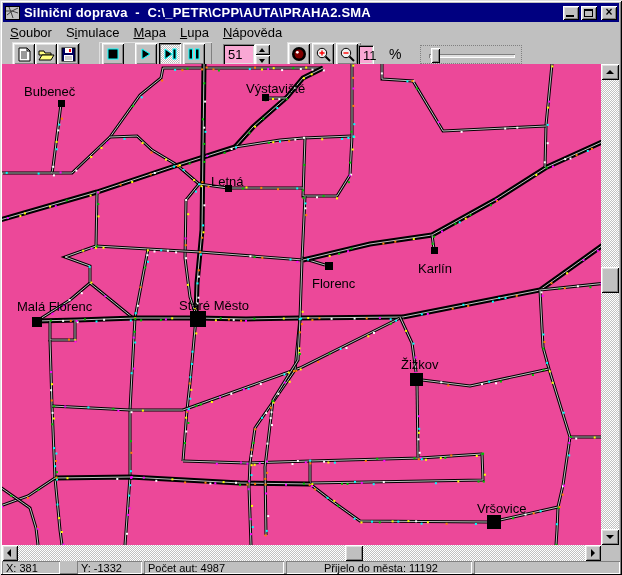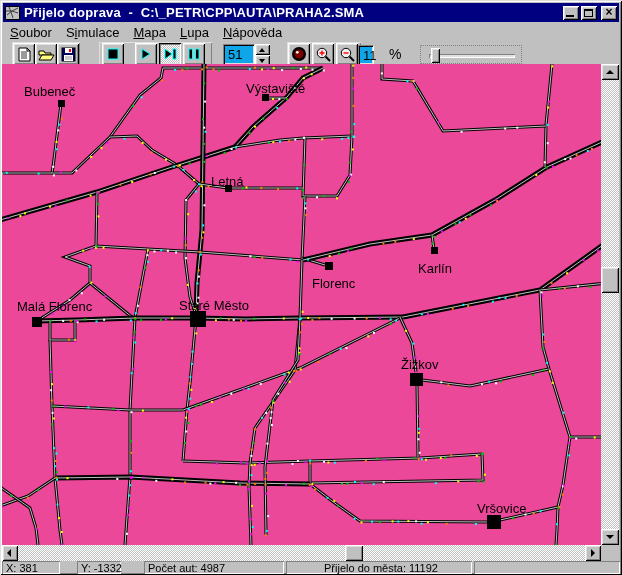--- a/index.html
+++ b/index.html
@@ -31,21 +31,21 @@
   .toolbar{position:absolute;left:3px;top:42px;width:616px;height:26px;}
   .tool-panel{position:absolute;background:#c0c0c0;
     box-shadow:inset 1px 1px #dfdfdf,inset -1px -1px #808080;}
   .tbtn{position:absolute;top:1px;width:22px;height:22px;background:#c0c0c0;
     box-shadow:inset 1px 1px #fff,inset -1px -1px #000,inset 2px 2px #dfdfdf,inset -2px -2px #808080;
     display:flex;align-items:center;justify-content:center;}
   .tbtn.pressed{
     box-shadow:inset 1px 1px #000,inset -1px -1px #fff,inset 2px 2px #808080,inset -2px -2px #dfdfdf;
     background-image:conic-gradient(#fff 25%,#c0c0c0 0 50%,#fff 0 75%,#c0c0c0 0);
     background-size:2px 2px;}
-  .edit{position:absolute;background:#0ea5e9;border:1px solid;border-color:#808080 #fff #fff #808080;
+  .edit{position:absolute;background:#f9a8d4;border:1px solid;border-color:#808080 #fff #fff #808080;
     box-shadow:inset 1px 1px #000,inset -1px -1px #dfdfdf;padding:2px 1px 0 4px;font-size:13px;}
   .spin{position:absolute;width:15px;height:11px;background:#c0c0c0;
     box-shadow:inset 1px 1px #fff,inset -1px -1px #000,inset 2px 2px #dfdfdf,inset -2px -2px #808080;}
   .tri-up{position:absolute;left:4px;top:4px;width:0;height:0;border-left:3px solid transparent;border-right:3px solid transparent;border-bottom:4px solid #000;}
   .tri-down{position:absolute;left:4px;top:4px;width:0;height:0;border-left:3px solid transparent;border-right:3px solid transparent;border-top:4px solid #000;}
   .pct{position:absolute;left:386px;top:4px;font-size:14px;}
   .slider{position:absolute;left:417px;top:3px;width:102px;height:19px;border:1px dotted #808080;}
   .slider-channel{position:absolute;left:8px;top:8px;width:86px;height:4px;background:#dfdfdf;
     box-shadow:inset 1px 1px #808080,inset -1px -1px #fff;}
   .slider-thumb{position:absolute;left:10px;top:2px;width:9px;height:15px;background:#c0c0c0;
@@ -79,21 +79,21 @@
 <body>
 
 <div class="window">
 
   <div class="titlebar">
     <span class="app-icon">
       <svg width="13" height="12" viewBox="0 0 13 12">
         <path d="M1 8 L6 4 L12 1 M3 0 L5 5 L7 11 M0 4 L6 4 L12 6" stroke="#404040" stroke-width="1" fill="none"></path>
       </svg>
     </span>
-    <span class="title-text">Přijelo doprava  -  C:\_PETR\CPP\AUTA\PRAHA2.SMA</span>
+    <span class="title-text">Silniční doprava  -  C:\_PETR\CPP\AUTA\PRAHA2.SMA</span>
     <span class="tb-buttons">
       <span class="tb-btn">
           <span class="glyph-min"></span>
         </span>
       <span class="tb-btn">
           <span class="glyph-max"></span>
         </span>
       <span class="tb-btn close">
           <span class="glyph-close">×</span>
         </span>
@@ -855,19 +855,19 @@
       </div>
     <div class="sbtn" style="left:343px;top:0;width:18px;height:16px;"></div>
     <div class="sbtn" style="left:583px;top:0;width:16px;height:16px;">
         <span class="arr right"></span>
       </div>
   </div>
   <div class="corner"></div>
 
   <div class="statusbar">
     <div class="status-panel" style="left:0;width:58px;">X: 381</div>
-    <div class="status-panel" style="left:75px;width:44px;">Y: -1332</div>
+    <div class="status-panel" style="left:75px;width:65px;">Y: -1332</div>
     <div class="status-panel" style="left:142px;width:140px;">Počet aut: 4987</div>
     <div class="status-panel" style="left:284px;width:186px;text-align:center;">Přijelo do města: 11192</div>
     <div class="status-panel" style="left:472px;width:146px;"></div>
   </div>
 
 </div>
 
 </body></html>

